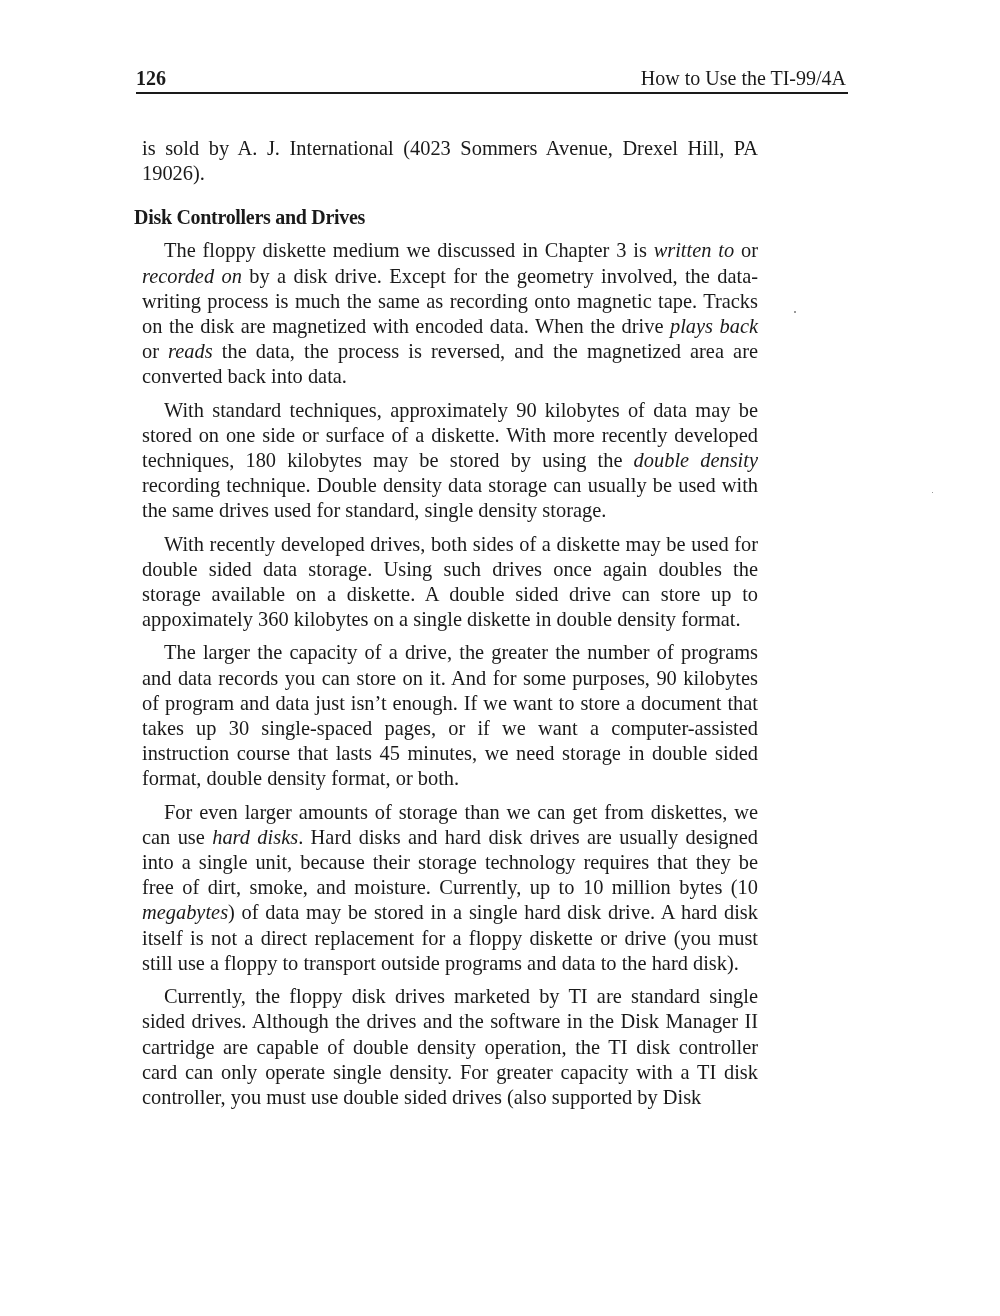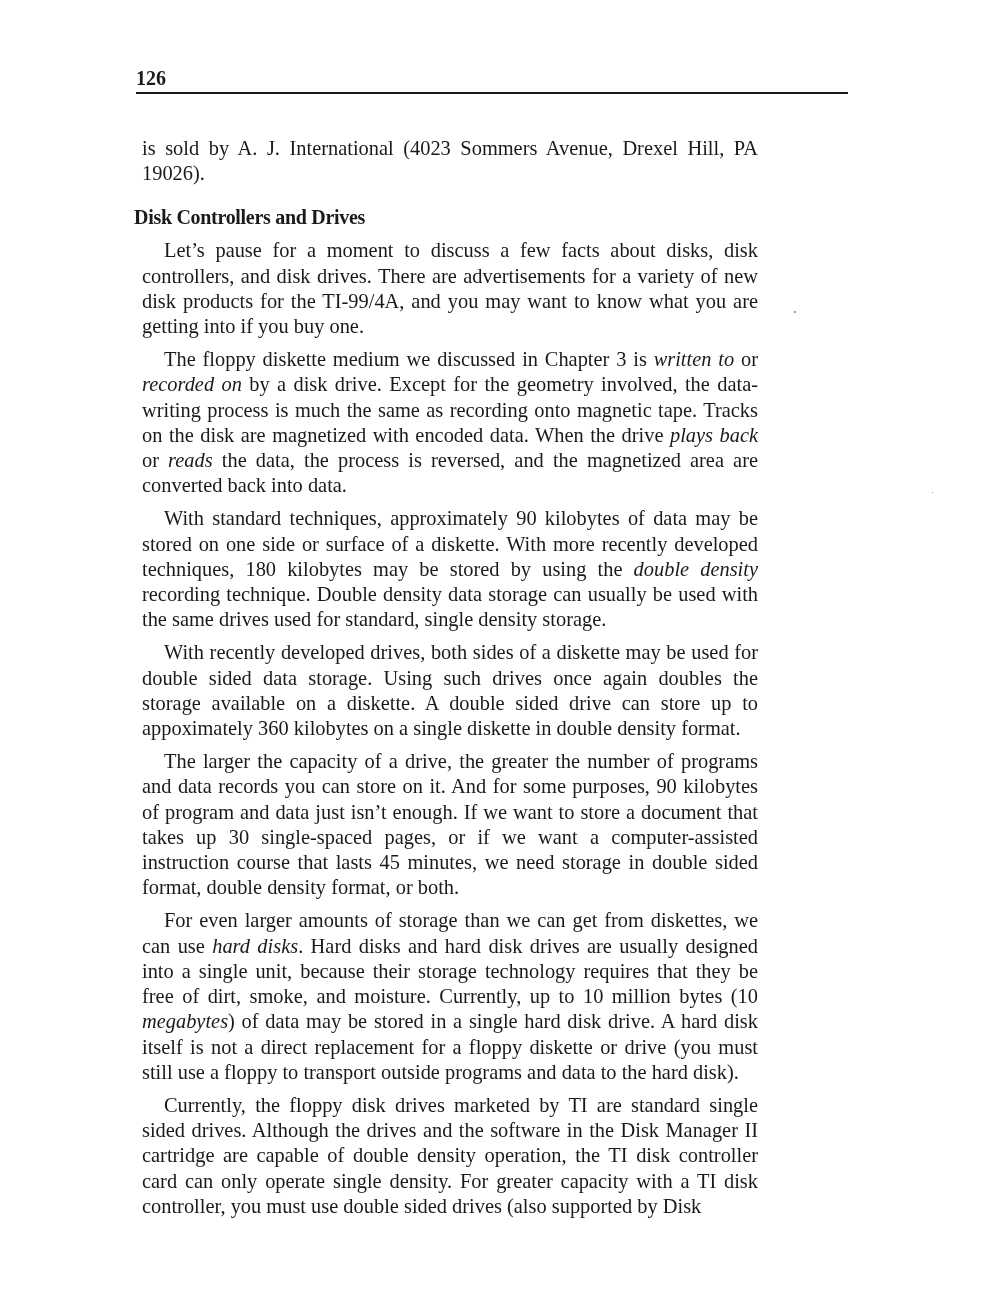--- a/index.html
+++ b/index.html
@@ -31,28 +31,28 @@
   }
   .body-text i { font-style: italic; }
   .speck { position: absolute; width: 2px; height: 2px; background: #777; border-radius: 1px; }
 </style>
 </head>
 <body>
 
 <div class="page">
   <div class="running-head">
     <span class="page-number">126</span>
+    <span class="running-title">How to Use the TI-99/4A</span>
   </div>
   <div class="head-rule"></div>
 
   <div class="body-text">
     <p class="noindent">is sold by A. J. International (4023 Sommers Avenue, Drexel Hill, PA 19026).</p>
     <div class="section-heading">Disk Controllers and Drives</div>
     <div id="paragraphs">
-        <p><span>Let’s pause for a moment to discuss a few facts about disks, disk controllers, and disk drives. There are advertisements for a variety of new disk products for the TI-99/4A, and you may want to know what you are getting into if you buy one.</span></p>
         <p><span>The floppy diskette medium we discussed in Chapter 3 is </span><i>written to</i><span> or </span><i>recorded on</i><span> by a disk drive. Except for the geometry involved, the data-writing process is much the same as recording onto magnetic tape. Tracks on the disk are magnetized with encoded data. When the drive </span><i>plays back</i><span> or </span><i>reads</i><span> the data, the process is reversed, and the magnetized area are converted back into data.</span></p>
         <p><span>With standard techniques, approximately 90 kilobytes of data may be stored on one side or surface of a diskette. With more recently developed techniques, 180 kilobytes may be stored by using the </span><i>double density</i><span> recording technique. Double density data storage can usually be used with the same drives used for standard, single density storage.</span></p>
         <p><span>With recently developed drives, both sides of a diskette may be used for double sided data storage. Using such drives once again doubles the storage available on a diskette. A double sided drive can store up to appoximately 360 kilobytes on a single diskette in double density format.</span></p>
         <p><span>The larger the capacity of a drive, the greater the number of programs and data records you can store on it. And for some purposes, 90 kilobytes of program and data just isn’t enough. If we want to store a document that takes up 30 single-spaced pages, or if we want a computer-assisted instruction course that lasts 45 minutes, we need storage in double sided format, double density format, or both.</span></p>
         <p><span>For even larger amounts of storage than we can get from diskettes, we can use </span><i>hard disks</i><span>. Hard disks and hard disk drives are usually designed into a single unit, because their storage technology requires that they be free of dirt, smoke, and moisture. Currently, up to 10 million bytes (10 </span><i>megabytes</i><span>) of data may be stored in a single hard disk drive. A hard disk itself is not a direct replacement for a floppy diskette or drive (you must still use a floppy to transport outside programs and data to the hard disk).</span></p>
         <p><span>Currently, the floppy disk drives marketed by TI are standard single sided drives. Although the drives and the software in the Disk Manager II cartridge are capable of double density operation, the TI disk controller card can only operate single density. For greater capacity with a TI disk controller, you must use double sided drives (also supported by Disk</span></p>
       </div>
   </div>
 
   <div class="speck" style="left:794px; top:311px;"></div>

